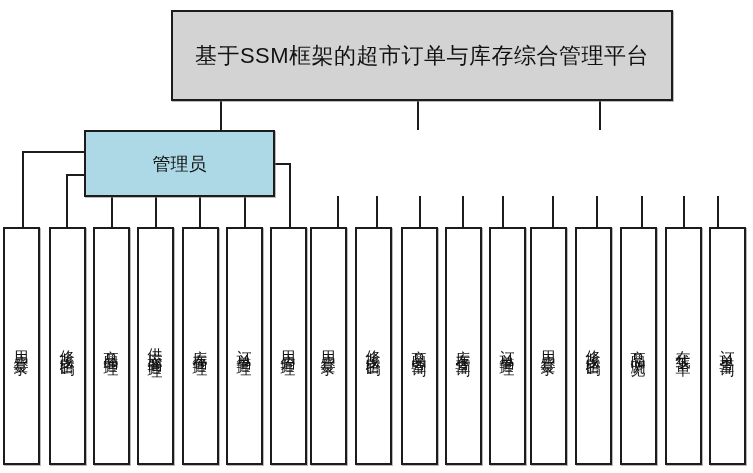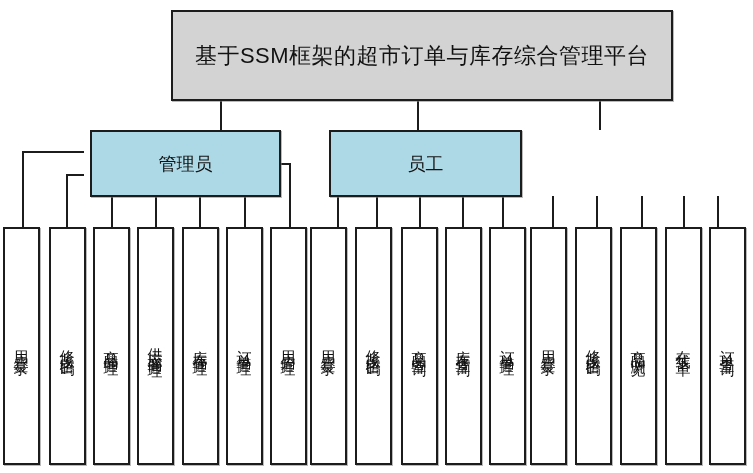--- a/index.html
+++ b/index.html
@@ -43,21 +43,20 @@
     width: 502px; height: 91px;
     background: var(--root-fill, #d3d3d3);
     font-size: 22px;
     letter-spacing: 0.5px;
   }
   .node.role {
     top: 130px;
     height: 67px;
     background: var(--role-fill, #add8e6);
     font-size: 18px;
-    margin-left: 6px;
   }
   .node.leaf {
     top: 227px;
     width: 37px; height: 238px;
     background: var(--leaf-fill, #ffffff);
     font-size: 15px;
   }
   .vtext {
     writing-mode: vertical-rl;
     text-orientation: upright;
@@ -98,23 +97,20 @@
     <path d="M684 196 V227"></path>
     <path d="M718 196 V227"></path>
   </svg>
 
   <div class="node root">
     <span>基于SSM框架的超市订单与库存综合管理平台</span>
   </div>
 
   <div class="node role" style="left:84px;width:191px">
     <span>管理员</span>
-  </div>
-  <div class="node role" style="left:323px;width:193px">
-    <span>员工</span>
   </div>
 
   <div class="node leaf" style="left:3px">
     <span class="vtext">用户登录</span>
   </div>
   <div class="node leaf" style="left:49px">
     <span class="vtext">修改密码</span>
   </div>
   <div class="node leaf" style="left:93px">
     <span class="vtext">商品管理</span>

